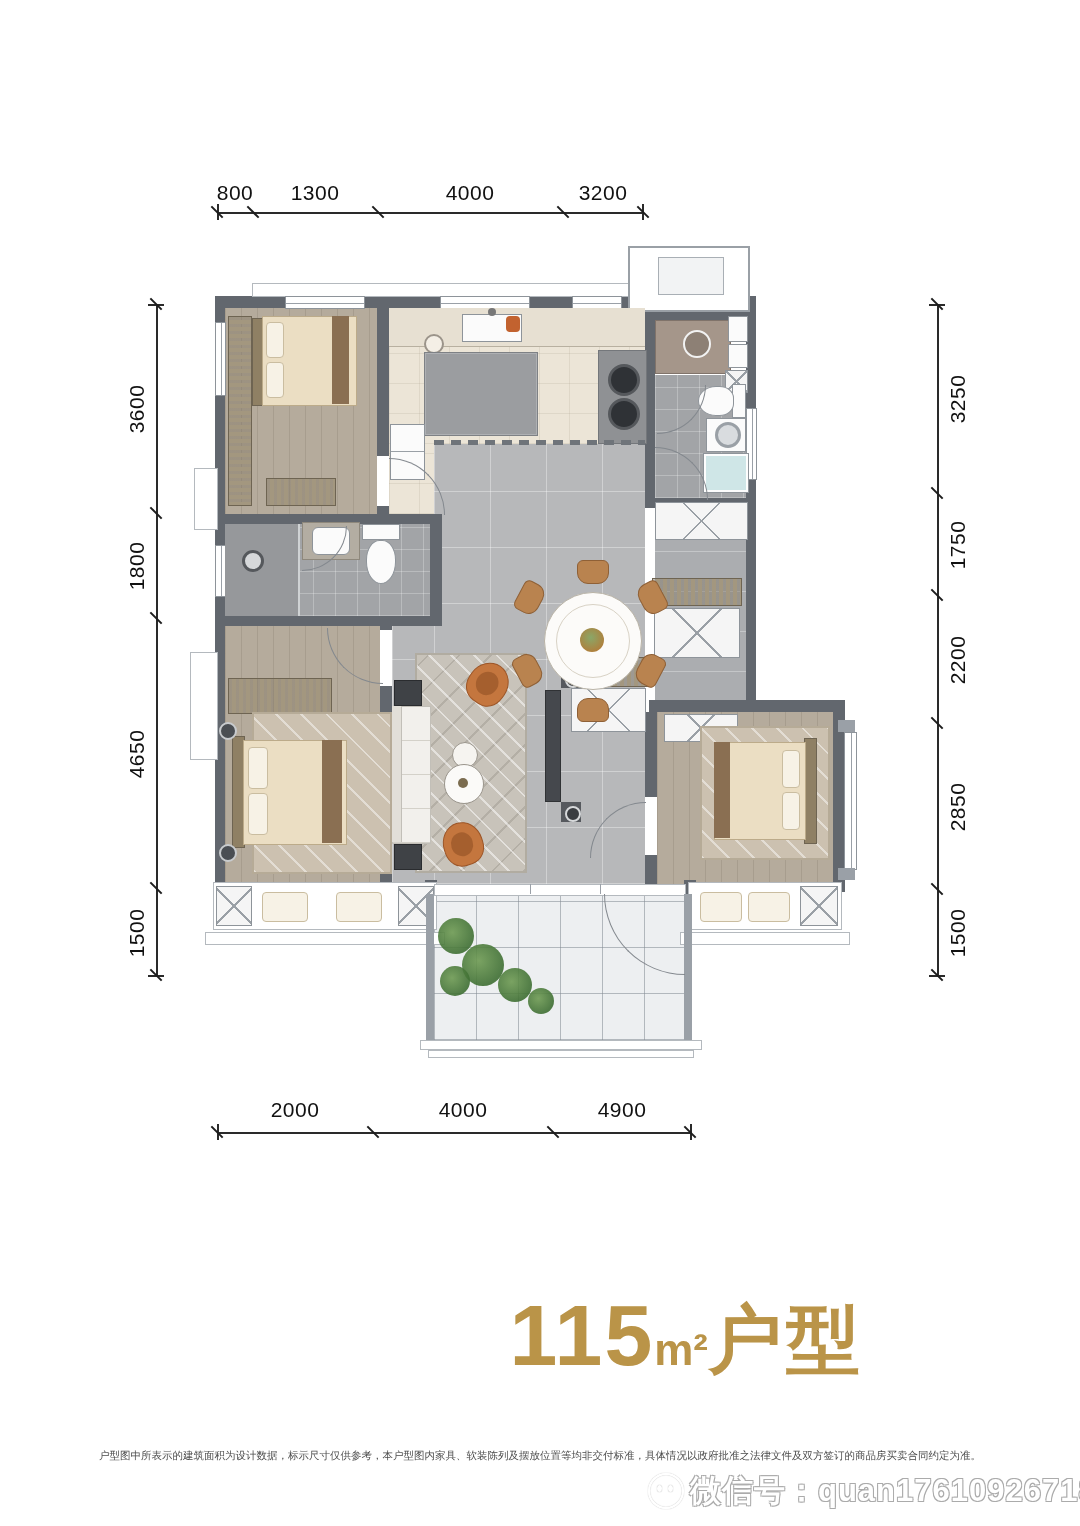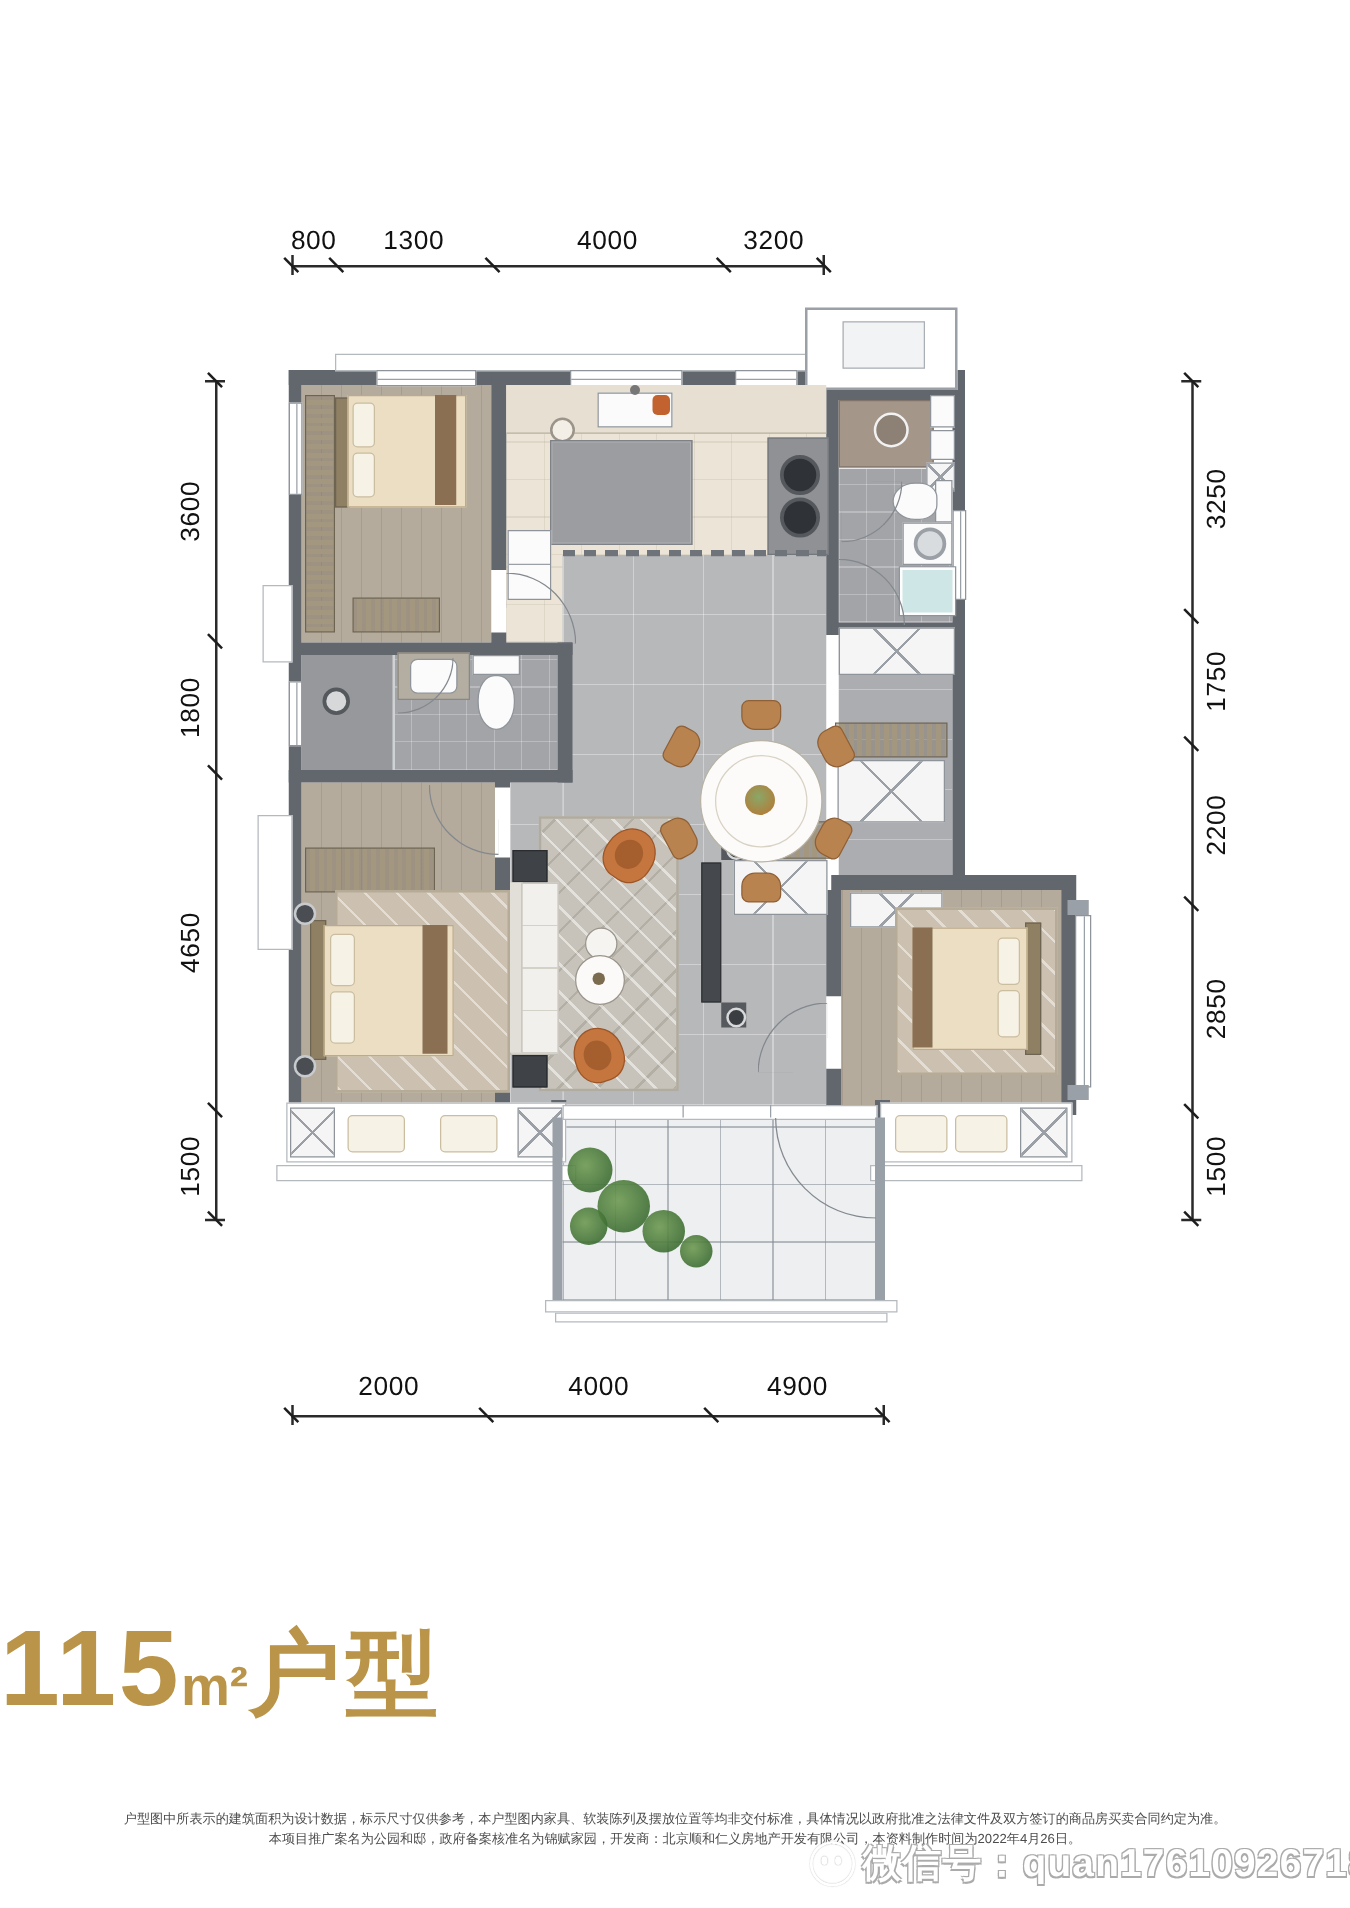--- a/index.html
+++ b/index.html
@@ -59,38 +59,38 @@
   .armchair{position:absolute;width:38px;height:42px;background:#c4763e;border:1px solid #9c5527;border-radius:50% 50% 42% 42%;}
   .armchair .seat{position:absolute;left:7px;top:9px;width:22px;height:24px;background:#a55f2e;border-radius:50%;}
   .circle{position:absolute;border-radius:50%;}
   .arc{position:absolute;border:0 solid #83888e;}
   .arc-br{border-right-width:1.5px;border-bottom-width:1.5px;border-bottom-right-radius:100%;}
   .arc-tr{border-right-width:1.5px;border-top-width:1.5px;border-top-right-radius:100%;}
   .arc-tl{border-left-width:1.5px;border-top-width:1.5px;border-top-left-radius:100%;}
   .arc-bl{border-left-width:1.5px;border-bottom-width:1.5px;border-bottom-left-radius:100%;}
   .plant{position:absolute;border-radius:50%;background:radial-gradient(circle at 40% 40%,#6d9a52,#3f6f33 70%);opacity:.9;}
   
-  .title-wrap{position:absolute;left:0;top:1286px;width:864px;text-align:left;color:#ba9448;}
+  .title-wrap{position:absolute;left:0;top:1286px;width:864px;text-align:right;color:#ba9448;}
   .title-wrap .big{font-size:86px;font-weight:bold;letter-spacing:2px;}
   .title-wrap .unit{font-size:44px;font-weight:bold;}
   .title-wrap .suf{font-size:74px;font-weight:bold;letter-spacing:4px;}
   
   .disc{position:absolute;left:60px;top:1448px;width:960px;text-align:center;
         font-size:10.5px;line-height:15.5px;color:#4c4c4c;}
   
   .wm{position:absolute;left:648px;top:1470px;display:flex;align-items:center;gap:6px;
       font-size:31px;font-weight:bold;letter-spacing:1px;color:#ffffff;white-space:nowrap;
       text-shadow:-1px -1px 0 #ababab,1px -1px 0 #ababab,-1px 1px 0 #ababab,1px 1px 0 #ababab;}
   .wm-face{width:32px;height:32px;border-radius:50%;border:2px solid #fff;box-shadow:0 0 1px #9a9a9a, inset 0 0 1px #9a9a9a;position:relative;flex:0 0 auto;}
   .wm-face .eye{position:absolute;top:10px;width:5px;height:7px;background:#fff;border-radius:50%;box-shadow:0 0 1px #9a9a9a;}
 </style>
 </head>
 <body>
 
-<div class="abs" style="left:16px;top:0;width:935px;height:1526px;">
+<div class="abs" style="left:0;top:0;width:935px;height:1526px;">
 
   <div>
     <div class="dimline-h" style="left:217px;top:212px;width:426px;"></div>
     <div class="cap-v" style="left:217px;top:204px;"></div>
     <div class="cap-v" style="left:642px;top:204px;"></div>
     <div class="tick" style="left:209px;top:211px;"></div>
     <div class="tick" style="left:245px;top:211px;"></div>
     <div class="tick" style="left:370px;top:211px;"></div>
     <div class="tick" style="left:555px;top:211px;"></div>
     <div class="tick" style="left:635px;top:211px;"></div>
@@ -339,21 +339,20 @@
   <div class="arc arc-bl" style="left:604px;top:894px;width:80px;height:80px;"></div>
 
 </div>
 
 <div class="title-wrap">
   <span class="big">115</span><span class="unit">m²</span><span class="suf">户型</span>
 </div>
 
 <div class="disc">
   <div>户型图中所表示的建筑面积为设计数据，标示尺寸仅供参考，本户型图内家具、软装陈列及摆放位置等均非交付标准，具体情况以政府批准之法律文件及双方签订的商品房买卖合同约定为准。</div>
-  <div>本项目推广案名为公园和邸，政府备案核准名为锦赋家园，开发商：北京顺和仁义房地产开发有限公司，本资料制作时间为2022年4月26日。</div>
 </div>
 
 <div class="wm">
   <span class="wm-face">
     <span class="eye" style="left:7px;"></span>
     <span class="eye" style="left:18px;"></span>
   </span>
   <span>微信号：quan17610926718</span>
 </div>
 

